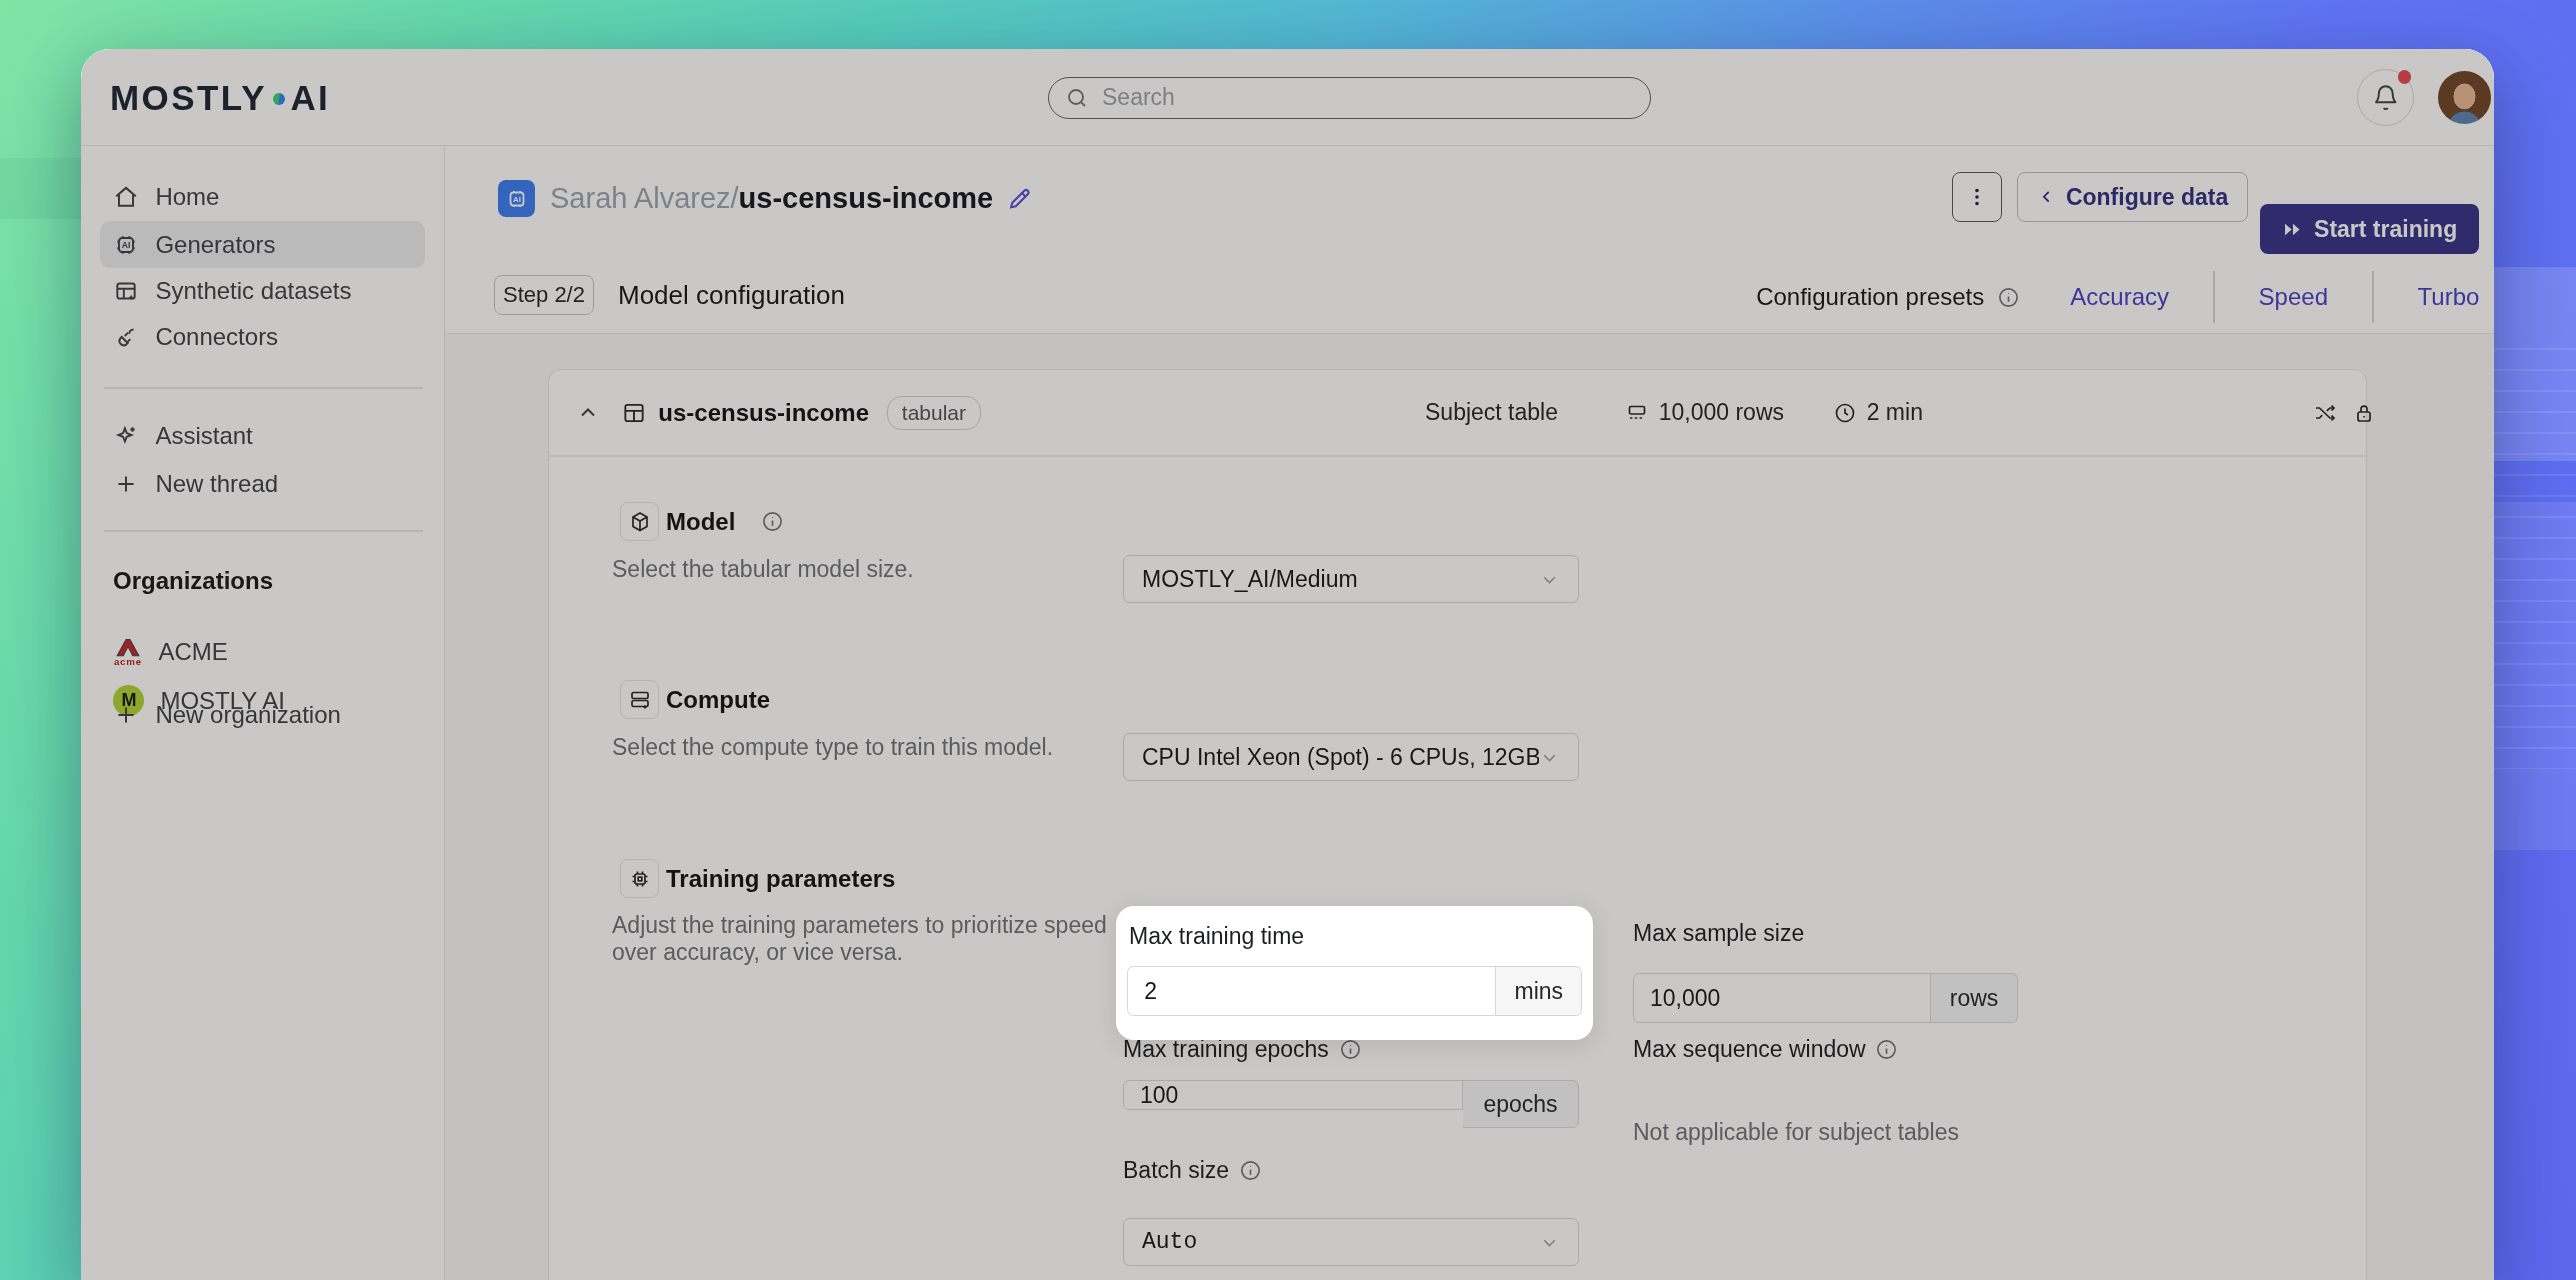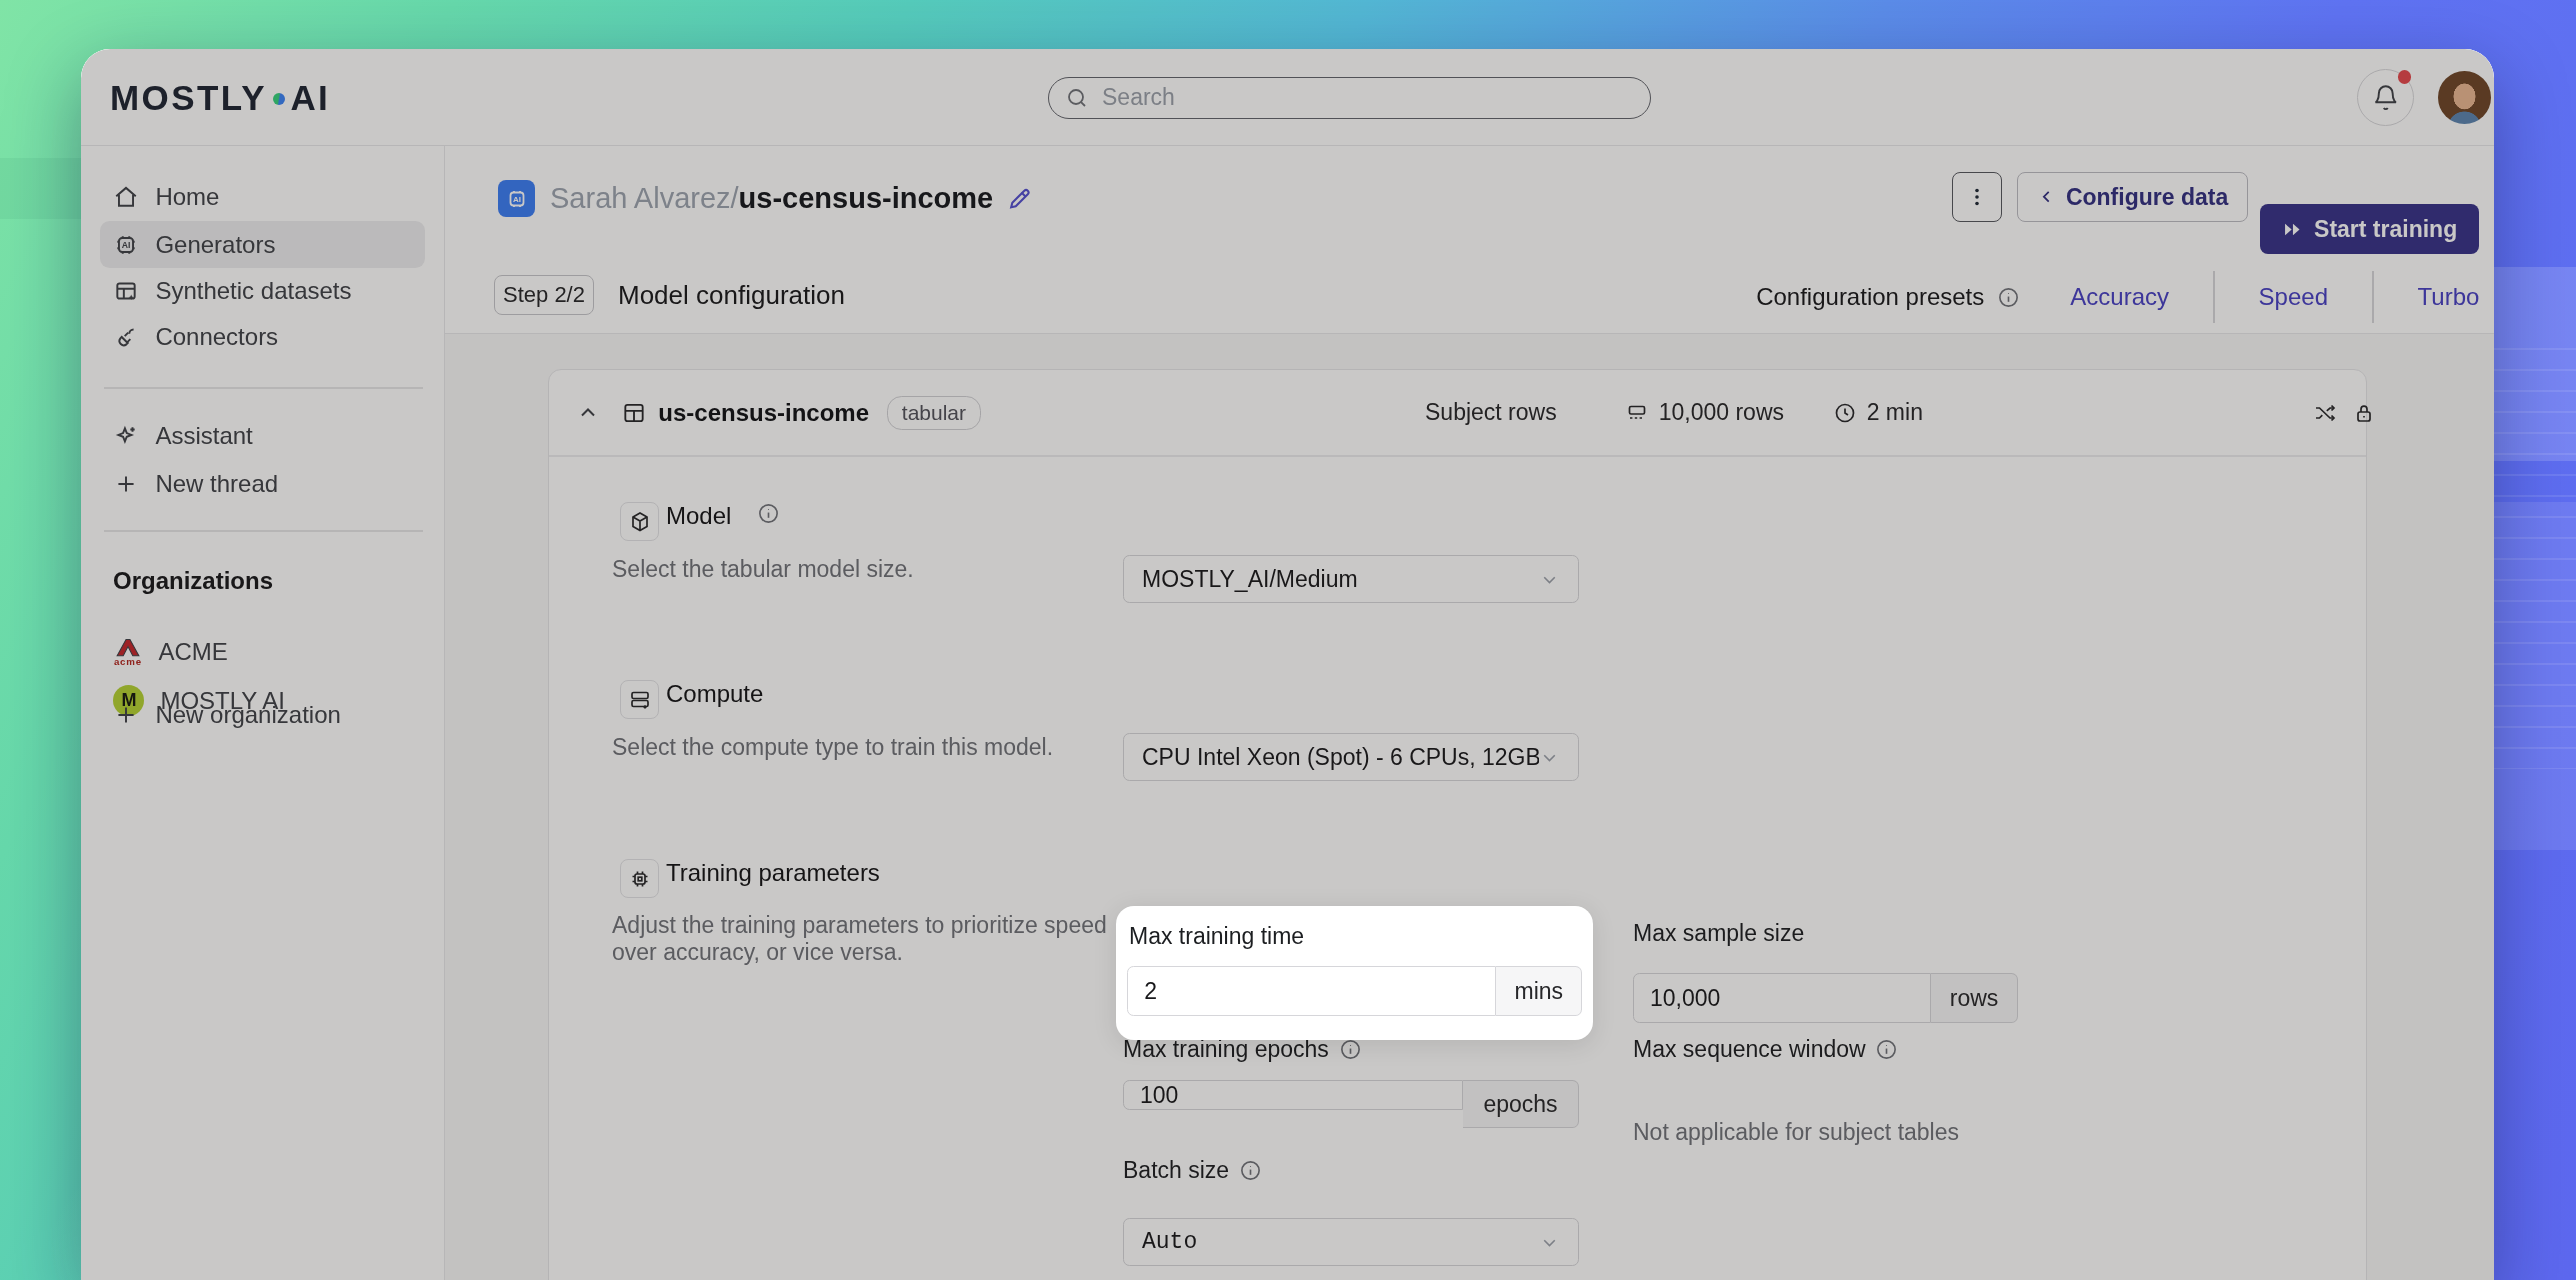--- a/index.html
+++ b/index.html
@@ -109,22 +109,22 @@
   .type-pill { margin-left:18px; border:1.6px solid #d0d0d4; border-radius:14.6px; padding:4px 13.8px;
     font-size:21px; color:#52525b; }
   .hstat { position:absolute; top:0; height:85px; display:flex; align-items:center; gap:9.7px;
     font-size:23px; color:#27272a; }
   .hstat svg { width:24px; height:24px; stroke:#27272a; }
   .card-divider { position:absolute; left:0; top:85px; width:100%; height:1.6px; background:#ececee; }
 
   .sec-icon { position:absolute; left:71px; width:39px; height:39px; border:1.6px solid #e3e3e6;
     border-radius:8px; display:flex; align-items:center; justify-content:center; }
   .sec-icon svg { width:24px; height:24px; stroke:#27272a; }
-  .sec-title { position:absolute; left:117px; height:39px; display:flex; gap:26px;
-    font-size:24px; font-weight:400; color:#131316; }
+  .sec-title { position:absolute; left:117px; height:39px; display:flex; align-items:center; gap:26px;
+    font-size:24px; font-weight:700; color:#131316; }
   .sec-desc { position:absolute; left:63px; font-size:23px; color:#6f7178; }
 
   .info-ic { width:23px; height:23px; stroke:#6f7178; flex:none; }
 
   .dd { position:absolute; width:456px; height:48px; border:1.6px solid #d6d6da; border-radius:6.5px;
     background:#fff; display:flex; align-items:center; justify-content:space-between;
     padding:0 18px; font-size:23px; color:#18181b; }
   .dd svg { width:21px; height:21px; stroke:#9aa0aa; flex:none; }
   .dd .dd-text { white-space:nowrap; overflow:hidden; }
 
@@ -322,21 +322,21 @@
               <path d="m6 14.5 6-6 6 6"></path>
             </svg>
           <svg class="tbl-ic" viewBox="0 0 24 24" fill="none" stroke-width="1.7">
               <rect x="4" y="4.5" width="16" height="15" rx="2"></rect>
               <path d="M4 10h16M12 10v9.5"></path>
             </svg>
           <span class="card-title">us-census-income</span>
           <span class="type-pill">tabular</span>
         </div>
         <div class="hstat" style="left:876px;">
-          <span>Subject rows</span>
+          <span>Subject table</span>
         </div>
         <div class="hstat" style="left:1076px;">
           <svg viewBox="0 0 24 24" fill="none" stroke-width="1.7">
               <rect x="4.5" y="5.5" width="15" height="7.5" rx="1.5"></rect>
               <path d="M5 17h2.4M9.8 17h2.4M14.6 17h2.4"></path>
             </svg>
           <span>10,000 rows</span>
         </div>
         <div class="hstat" style="left:1284px;">
           <svg viewBox="0 0 24 24" fill="none" stroke-width="1.7">

